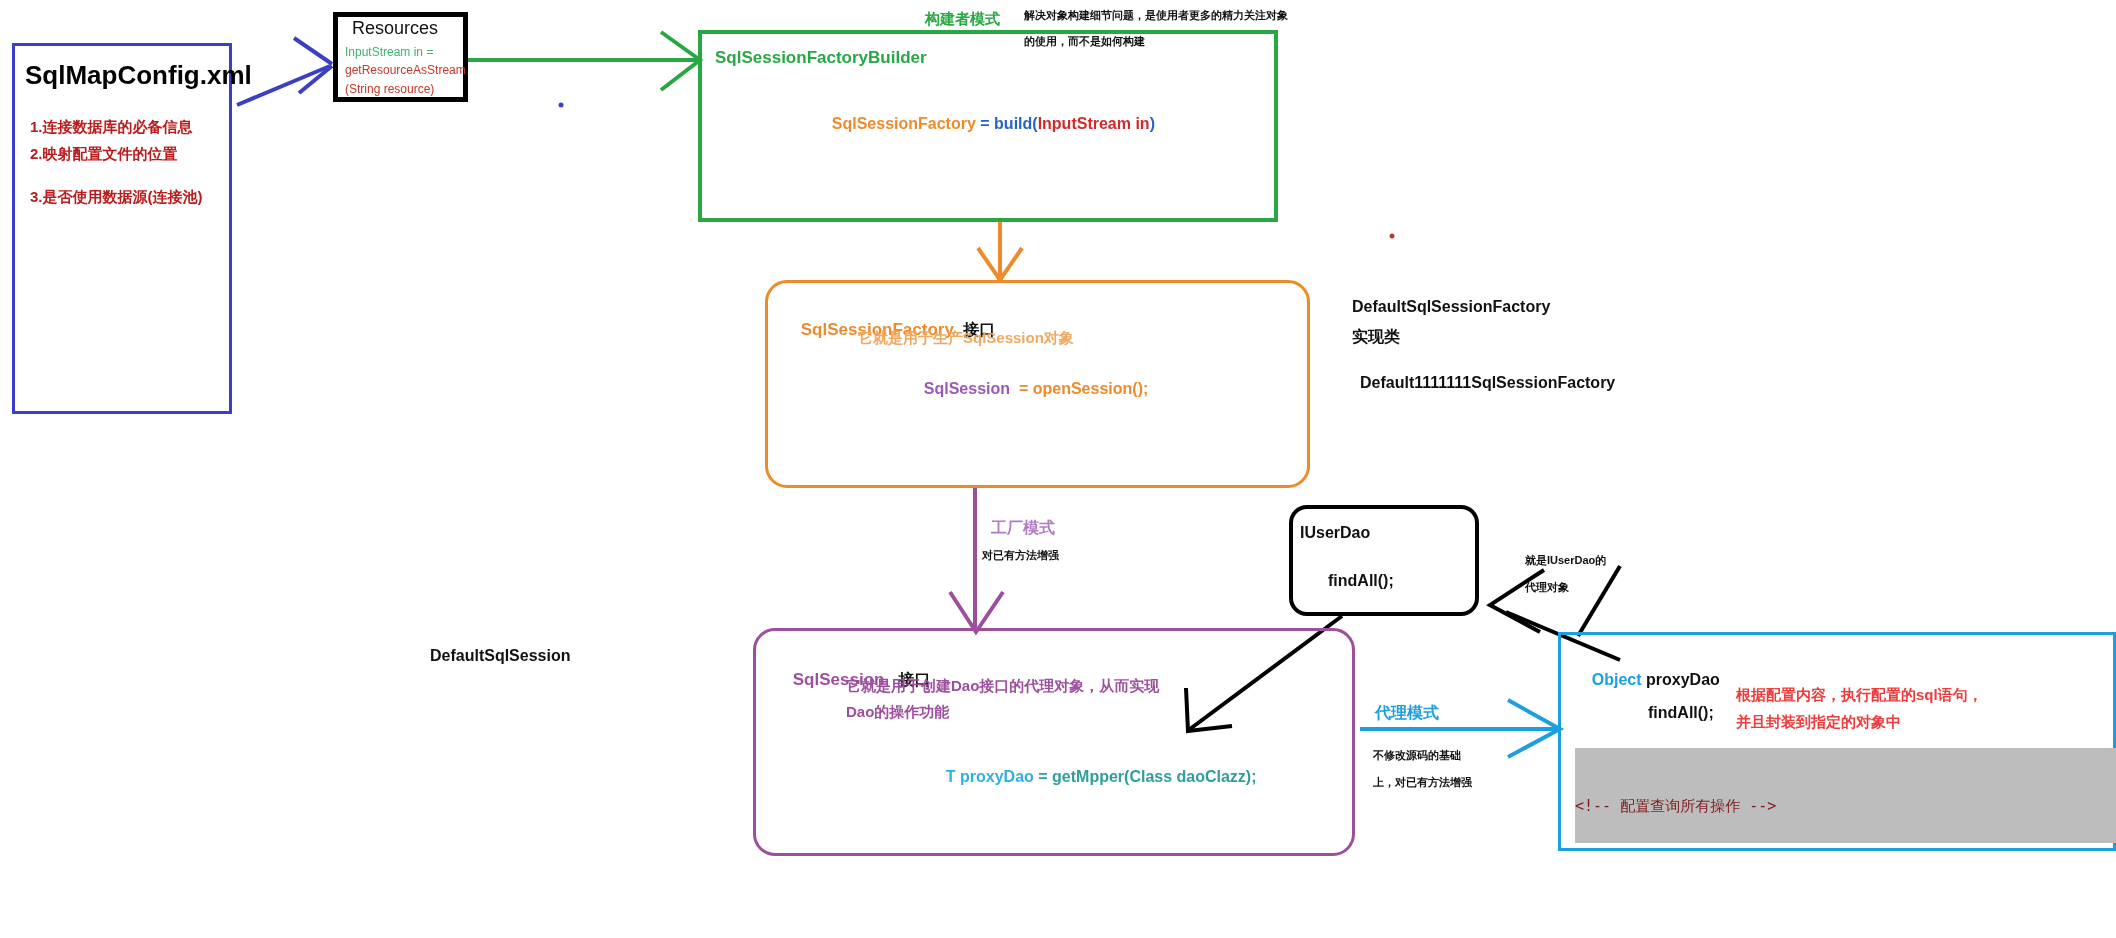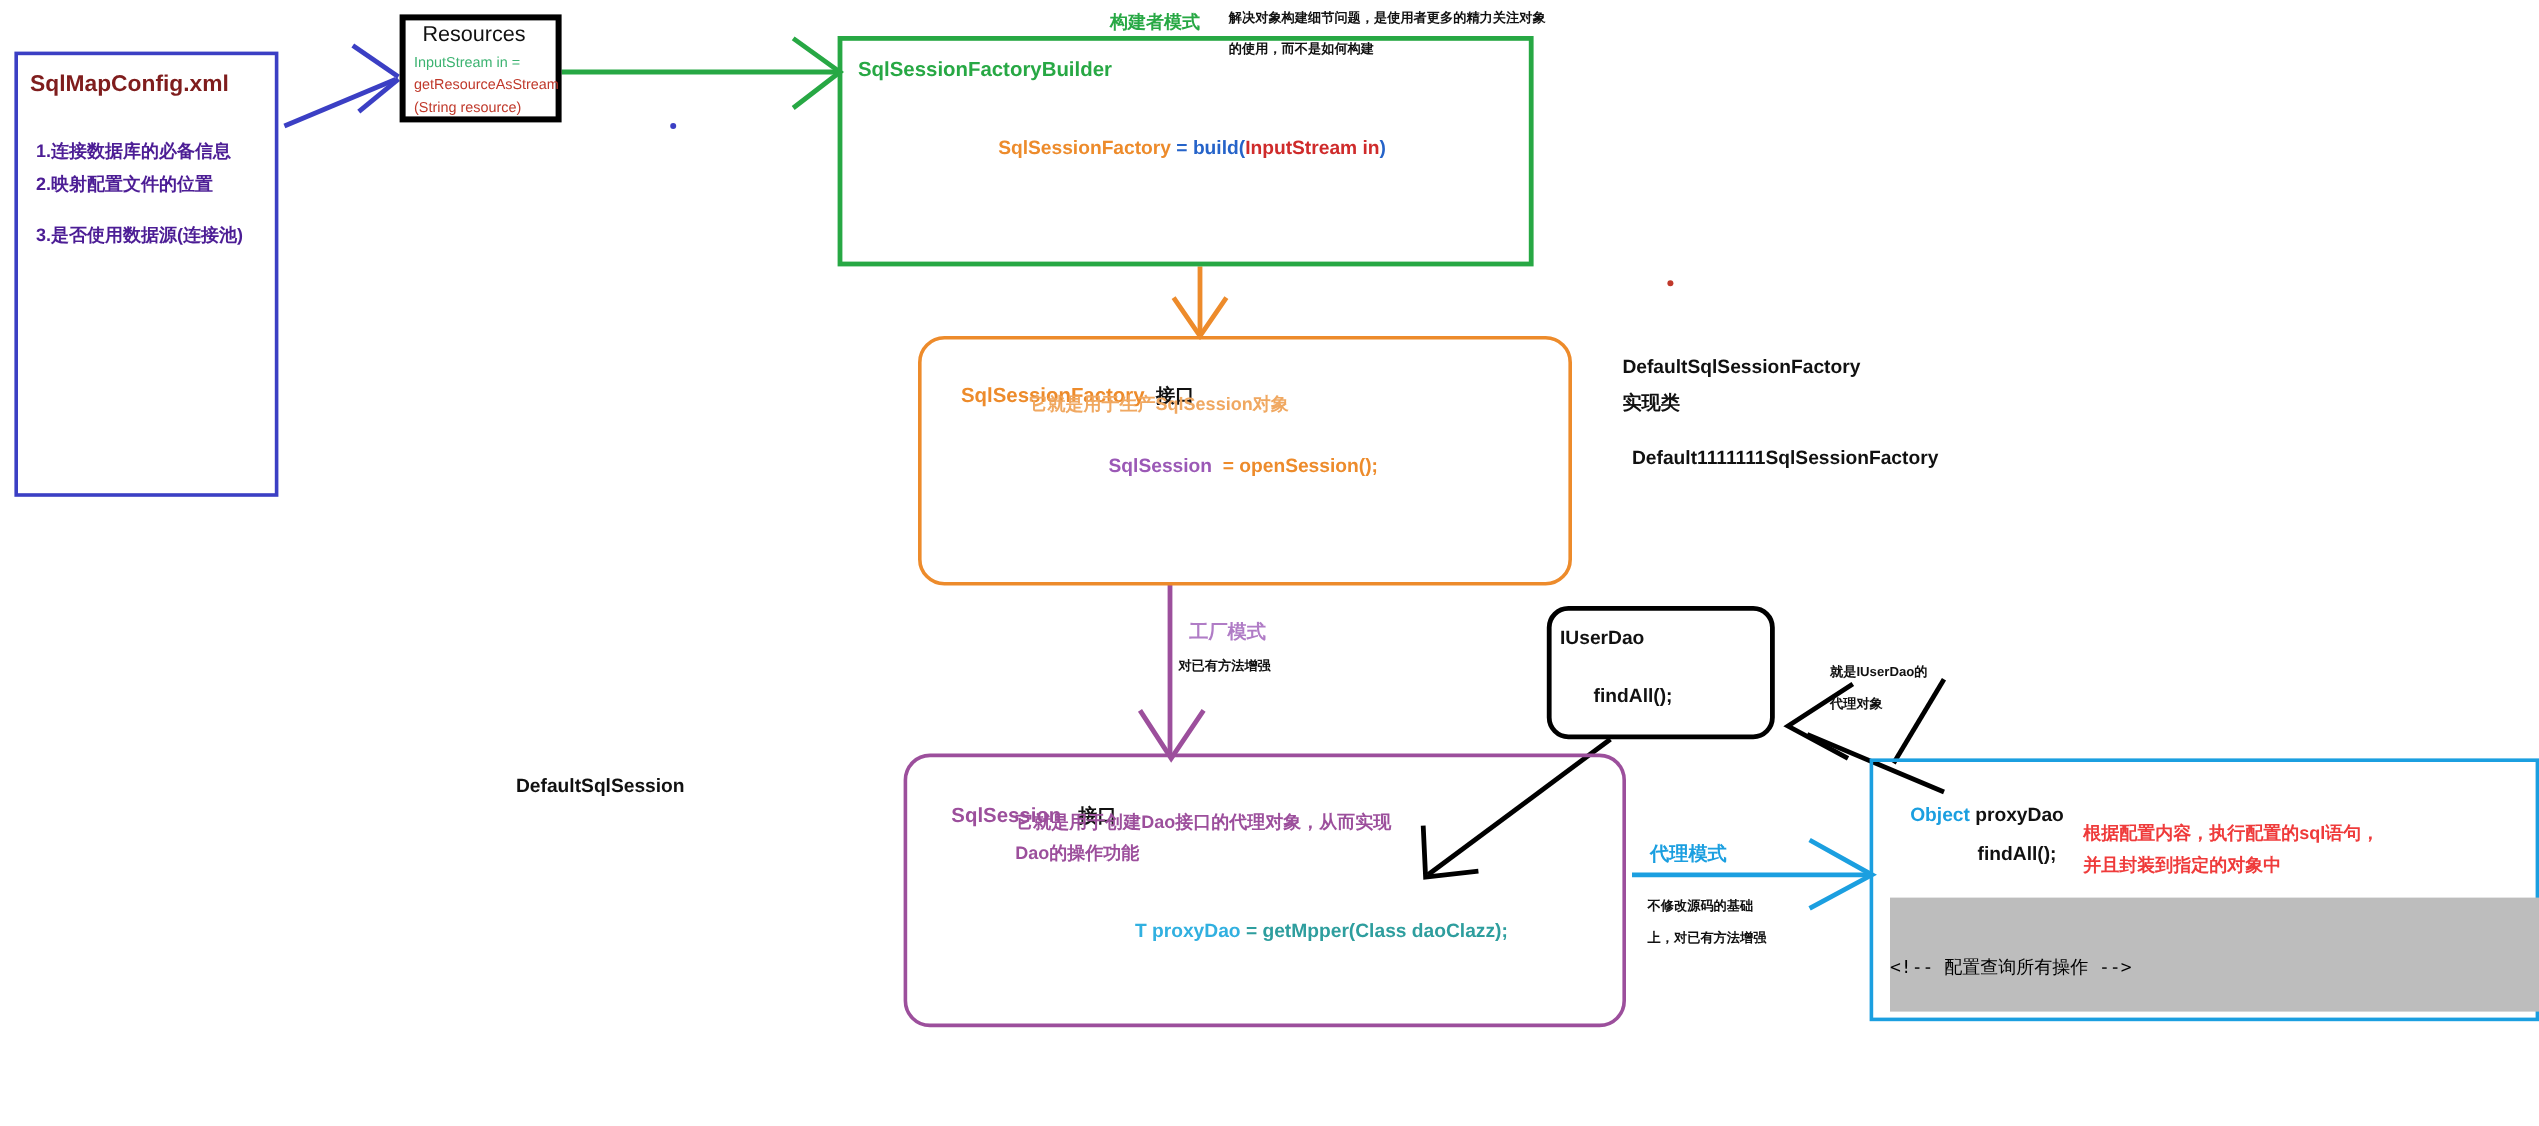--- a/index.html
+++ b/index.html
@@ -50,26 +50,26 @@
     border: 3px solid #1b9fe0;
   }
 
   
   .t {
     position: absolute;
     white-space: pre;
     line-height: 1.32;
   }
   .blue-head {
-    color: #7f1d1d;
-    font-weight: bold;
-    font-size: 19px;
+    color: #000000;
+    font-weight: bold;
+    font-size: 26px;
   }
   .blue-item {
-    color: #4c1d95;
+    color: #b91c1c;
     font-weight: bold;
     font-size: 15px;
   }
   .res-title {
     color: #111111;
     font-size: 18px;
     font-weight: normal;
   }
   .res-green {
     color: #3cb371;
@@ -177,21 +177,21 @@
     background: #bdbdbd;
     font-family: "DejaVu Sans Mono", "Liberation Mono", monospace;
     font-size: 15px;
     line-height: 21px;
     white-space: pre;
     overflow: hidden;
     padding: 6px 0 6px 0;
     box-sizing: border-box;
   }
   .code-line { white-space: pre; display: block; height: 21px; }
-  .c-comment { color: #000000; }
+  .c-comment { color: #7f1d1d; }
 
   svg.overlay {
     position: absolute;
     left: 0; top: 0;
     width: 2116px;
     height: 938px;
     pointer-events: none;
   }
 </style>
 </head>

